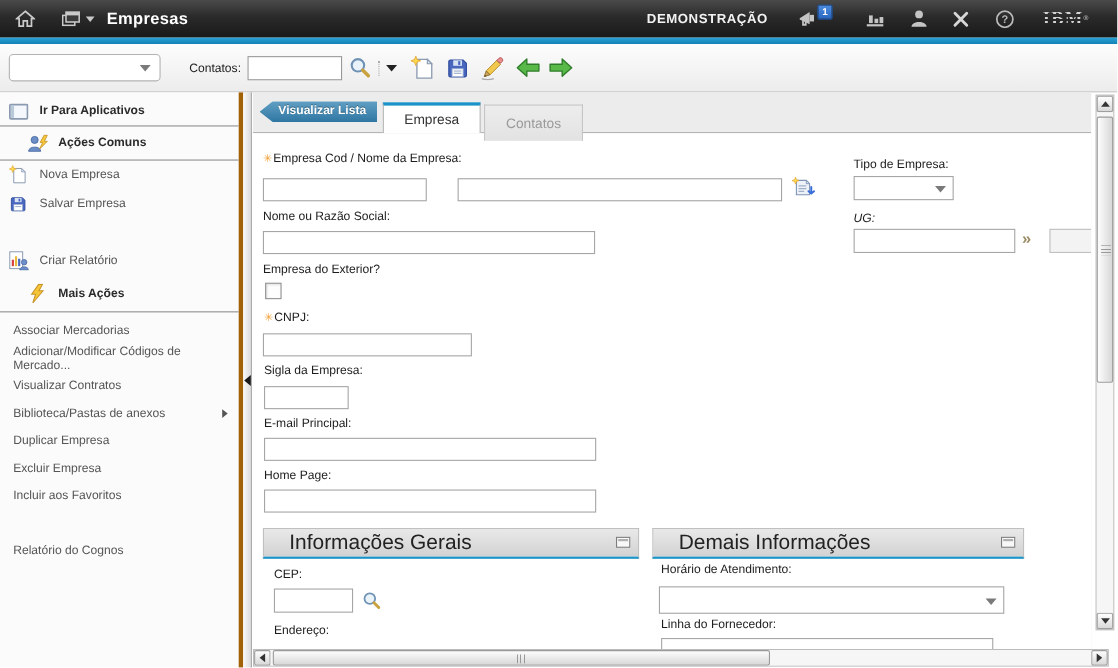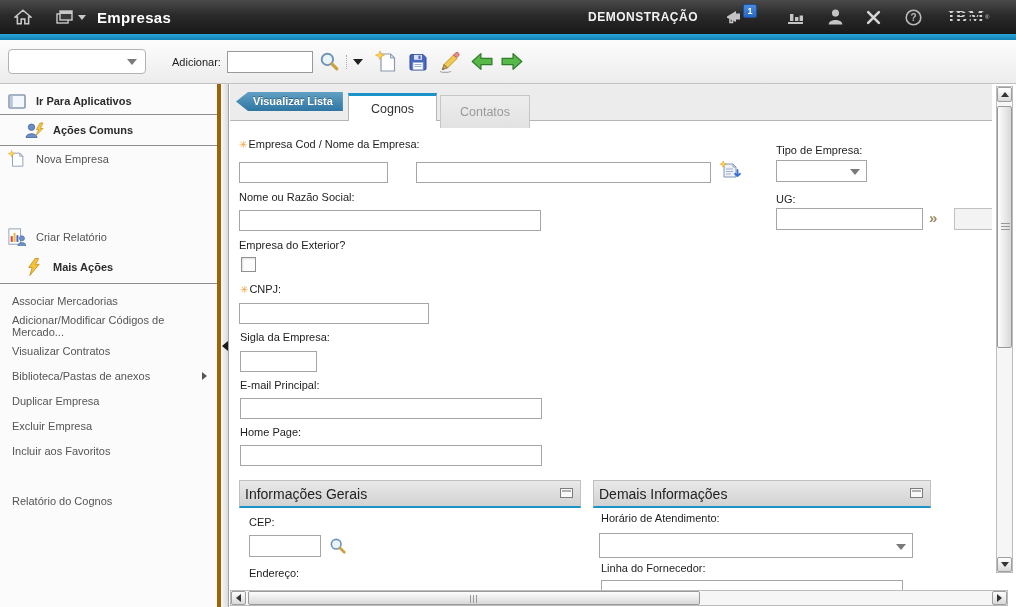--- a/index.html
+++ b/index.html
@@ -62,21 +62,21 @@
 
   
   .lbl { position:absolute; white-space:nowrap; color:#1d1d1d; }
   .req { color:#f2a33c; font-size:10px; margin-right:1px; }
   .inp { position:absolute; height:21px; border:1px solid #a6a6a6; background:#fff; padding:0 3px; font:11px "Liberation Sans",sans-serif; }
   .inp.disabled { background:#f3f3f3; border-color:#c0c0c0; }
   .sel { position:absolute; height:22px; border:1px solid #a6a6a6; background:#fff; cursor:pointer; }
   .sel .caret { position:absolute; right:6px; top:8px; width:0; height:0; border-left:5px solid transparent; border-right:5px solid transparent; border-top:6px solid #7a7a7a; }
   .chk { position:absolute; width:15px; height:15px; border:1px solid #909090; background:#fdfdfd; box-shadow:inset 1px 1px 2px rgba(0,0,0,.12); cursor:pointer; }
   .chevrons { position:absolute; color:#9b8b64; font-size:15px; font-weight:bold; cursor:pointer; line-height:18px; }
-  .sec-head { position:absolute; height:28px; background:linear-gradient(#e9e9e9,#d2d2d2); border:1px solid #c0c0c0; border-bottom:2px solid #1b93c8; color:#222; font-size:14px; display:flex; align-items:center; padding-left:5px; }
+  .sec-head { position:absolute; height:28px; background:linear-gradient(#e9e9e9,#d2d2d2); border:1px solid #c0c0c0; border-bottom:2px solid #1b93c8; color:#222; font-size:19px; display:flex; align-items:center; padding-left:23px; }
   .sec-collapse { position:absolute; right:7px; top:8px; width:13px; height:10px; border:1px solid #7d7d7d; background:#f8f8f8; cursor:pointer; }
   .sec-collapse::before { content:""; position:absolute; left:1px; right:1px; top:1px; height:2px; background:#b0b0b0; }
 
   
   .sb-btn { background:linear-gradient(#fefefe,#d9d9d9); border:1px solid #9f9f9f; border-radius:2px; display:flex; align-items:center; justify-content:center; cursor:pointer; flex:none; }
   .hscroll { position:absolute; left:230px; right:8px; bottom:1px; height:16px; display:flex; background:#f2f2f2; border:1px solid #bcbcbc; }
   .hscroll .sb-btn { width:15px; height:14px; }
   .hscroll .track { position:relative; flex:1; background:#f6f6f6; }
   .hscroll .thumb { position:absolute; left:2px; top:0; width:452px; height:14px; background:linear-gradient(#fdfdfd,#d8d8d8); border:1px solid #9a9a9a; border-radius:2px; cursor:grab; }
   .hscroll .grip { position:absolute; left:50%; top:3px; width:9px; height:8px; margin-left:-4px; background:repeating-linear-gradient(90deg,#999 0 1px,rgba(0,0,0,0) 1px 3px); }
@@ -154,21 +154,21 @@
         <span class="ibm-reg">®</span>
     </div>
   </div>
   <div class="bluebar"></div>
 
   <div class="tbar">
     <div class="combo">
       <span></span>
       <span class="caret"></span>
     </div>
-    <span class="tbar-label">Adicionar:</span>
+    <span class="tbar-label">Contatos:</span>
     <input class="tbar-input" type="text" value="" style="">
     <span class="tico">
       <svg width="21" height="21" viewBox="0 0 20 20">
           <circle cx="8" cy="8" r="5.4" fill="#eaf2fa" stroke="#6f93b5" stroke-width="1.8"></circle>
           <line x1="12.2" y1="12.2" x2="17" y2="17" stroke="#c9a23f" stroke-width="3" stroke-linecap="round"></line>
         </svg>
     </span>
     <span class="sep-dots"></span>
     <span class="caret-dn"></span>
     <span class="tico" style="margin-left:12px;">
@@ -236,20 +236,32 @@
       <div class="side-act" style="top:62px;">
         <span class="side-ico">
           <svg width="18" height="18" viewBox="0 0 20 20">
               <path d="M5 3.5 H13 L16.5 7 V18 H5 Z" fill="#fff" stroke="#8a9ab0"></path>
               <path d="M13 3.5 L16.5 7 H13 Z" fill="#dfe7f2" stroke="#8a9ab0" stroke-width="0.8"></path>
               <path d="M4 0.5 L5 3.1 L7.6 4.1 L5 5.1 L4 7.7 L3 5.1 L0.4 4.1 L3 3.1 Z" fill="#ffd84d" stroke="#e0a32e" stroke-width="0.6"></path>
             </svg>
         </span>
         <span>Nova Empresa</span>
       </div>
+      <div class="side-act" style="top:88px;">
+        <span class="side-ico">
+          <svg width="17" height="17" viewBox="0 0 22 22">
+              <path d="M3 5 Q3 3.5 4.5 3.5 H16 L19 6.5 V17.5 Q19 19 17.5 19 H4.5 Q3 19 3 17.5 Z" fill="#4a67c0" stroke="#2d4a9a"></path>
+              <rect x="7" y="3.8" width="8" height="5" fill="#d7e2f2"></rect>
+              <rect x="11.5" y="4.6" width="2" height="3.4" fill="#4a67c0"></rect>
+              <rect x="6" y="11.5" width="10" height="7.2" fill="#fff" stroke="#9db0d0" stroke-width="0.8"></rect>
+              <line x1="7.5" y1="14" x2="14.5" y2="14" stroke="#8ba0c4"></line>
+            </svg>
+        </span>
+        <span>Salvar Empresa</span>
+      </div>
       <div class="side-act" style="top:140px;">
         <span class="side-ico">
           <svg width="18" height="18" viewBox="0 0 20 20">
               <rect x="1" y="1" width="13" height="17" fill="#fff" stroke="#8a9ab0"></rect>
               <rect x="3" y="9" width="2.2" height="6.5" fill="#d84040"></rect>
               <rect x="6.2" y="5.5" width="2.2" height="10" fill="#e8b93c"></rect>
               <rect x="9.4" y="8" width="2.2" height="7.5" fill="#4a67c0"></rect>
               <circle cx="15.5" cy="11.5" r="2.8" fill="#6d8fc9" stroke="#44669c" stroke-width="0.7"></circle>
               <path d="M11 19.5 C11 15 20 15 20 19.5 Z" fill="#6d8fc9" stroke="#44669c" stroke-width="0.7"></path>
             </svg>
@@ -294,21 +306,21 @@
     </div>
 
     <div class="strip">
       <span class="strip-tri"></span>
     </div>
 
     <div class="main">
       <div class="tabstrip">
         <div class="back-btn">Visualizar Lista</div>
         <div class="tab active">
-            <span>Cognos</span>
+            <span>Empresa</span>
           </div>
         <div class="tab inactive">
             <span>Contatos</span>
           </div>
       </div>
 
       <div class="form-area">
 
         <div class="lbl" style="left:9px; top:17px;">
           <span class="req">✳</span><span>Empresa Cod / Nome da Empresa:</span>
@@ -327,21 +339,21 @@
             </svg>
         </span>
         <div class="lbl" style="left:546px; top:23px;">Tipo de Empresa:</div>
         <div class="sel" style="left:546px; top:39px; width:91px;">
           <span></span>
           <span class="caret"></span>
         </div>
 
         <div class="lbl" style="left:9px; top:70px;">Nome ou Razão Social:</div>
         <input class="inp" style="left: 9px; top: 89px; width: 302px;" type="text" value="">
-        <div class="lbl" style="left:546px; top:72px;">UG:</div>
+        <div class="lbl" style="left:546px; top:72px;font-style:italic;">UG:</div>
         <input class="inp" style="left: 546px; top: 87px; width: 147px; height: 22px;" type="text" value="">
         <span class="chevrons" style="left:699px; top:88px;">»</span>
         <input class="inp disabled" style="left: 724px; top: 87px; width: 48px; height: 22px;" type="text" disabled="" value="">
 
         <div class="lbl" style="left:9px; top:118px;">Empresa do Exterior?</div>
         <span class="chk" style="left:11px; top:136px;"></span>
 
         <div class="lbl" style="left:10px; top:162px;">
           <span class="req">✳</span><span>CNPJ:</span>
         </div>

